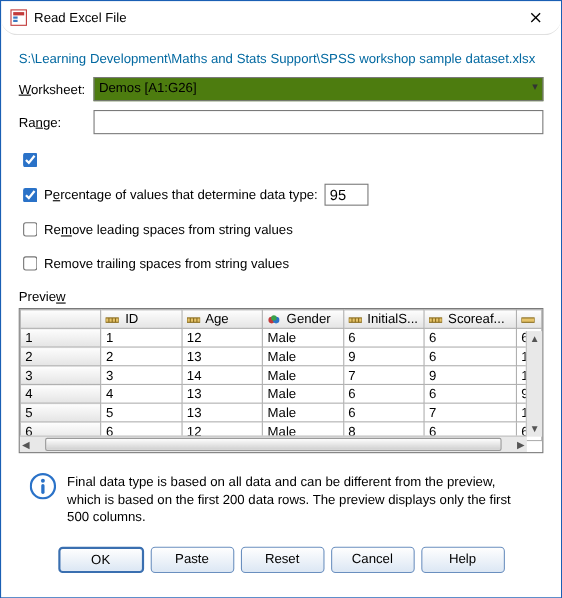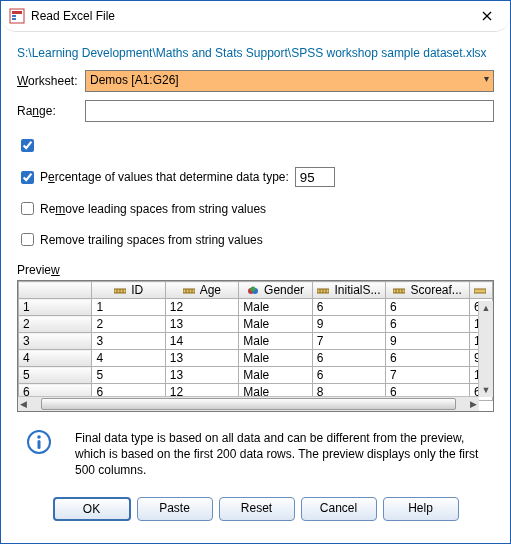--- a/index.html
+++ b/index.html
@@ -66,21 +66,21 @@
     width: 68px;
     color: #000;
   }
   .row label.field-label .ul {
     text-decoration: underline;
   }
   .dropdown {
     flex: 1;
     height: 22px;
     border: 1px solid #7a7a7a;
-    background: #fdba74;
+    background: #4d7c0f;
     padding: 2px 18px 2px 4px;
     box-sizing: border-box;
     position: relative;
     color: #000;
   }
   .dropdown::after {
     content: "▾";
     position: absolute;
     right: 4px;
     top: 2px;
@@ -142,21 +142,20 @@
     padding: 1px 4px;
     text-align: left;
     height: 16px;
     box-sizing: border-box;
     white-space: nowrap;
     overflow: hidden;
   }
   th {
     background: linear-gradient(#fdfdfd, #e4e4e4);
     font-weight: normal;
-    text-align: center;
   }
   .rowhead {
     background: linear-gradient(#fdfdfd, #e4e4e4);
     text-align: left;
     padding-left: 4px;
   }
   .col-icon {
     width: 12px;
     height: 12px;
     display: inline-block;
@@ -201,21 +200,21 @@
     flex: 1;
     margin: 0 14px;
     background: linear-gradient(#fdfdfd, #cfcfcf);
     border: 1px solid #9a9a9a;
     border-radius: 2px;
   }
   .info-row {
     display: flex;
     margin-top: 18px;
     align-items: flex-start;
-    gap: 24px;
+    gap: 10px;
     padding: 0 10px;
   }
   .info-icon {
     width: 24px;
     height: 24px;
     flex: none;
   }
   .info-text {
     color: #000;
     line-height: 1.35;

